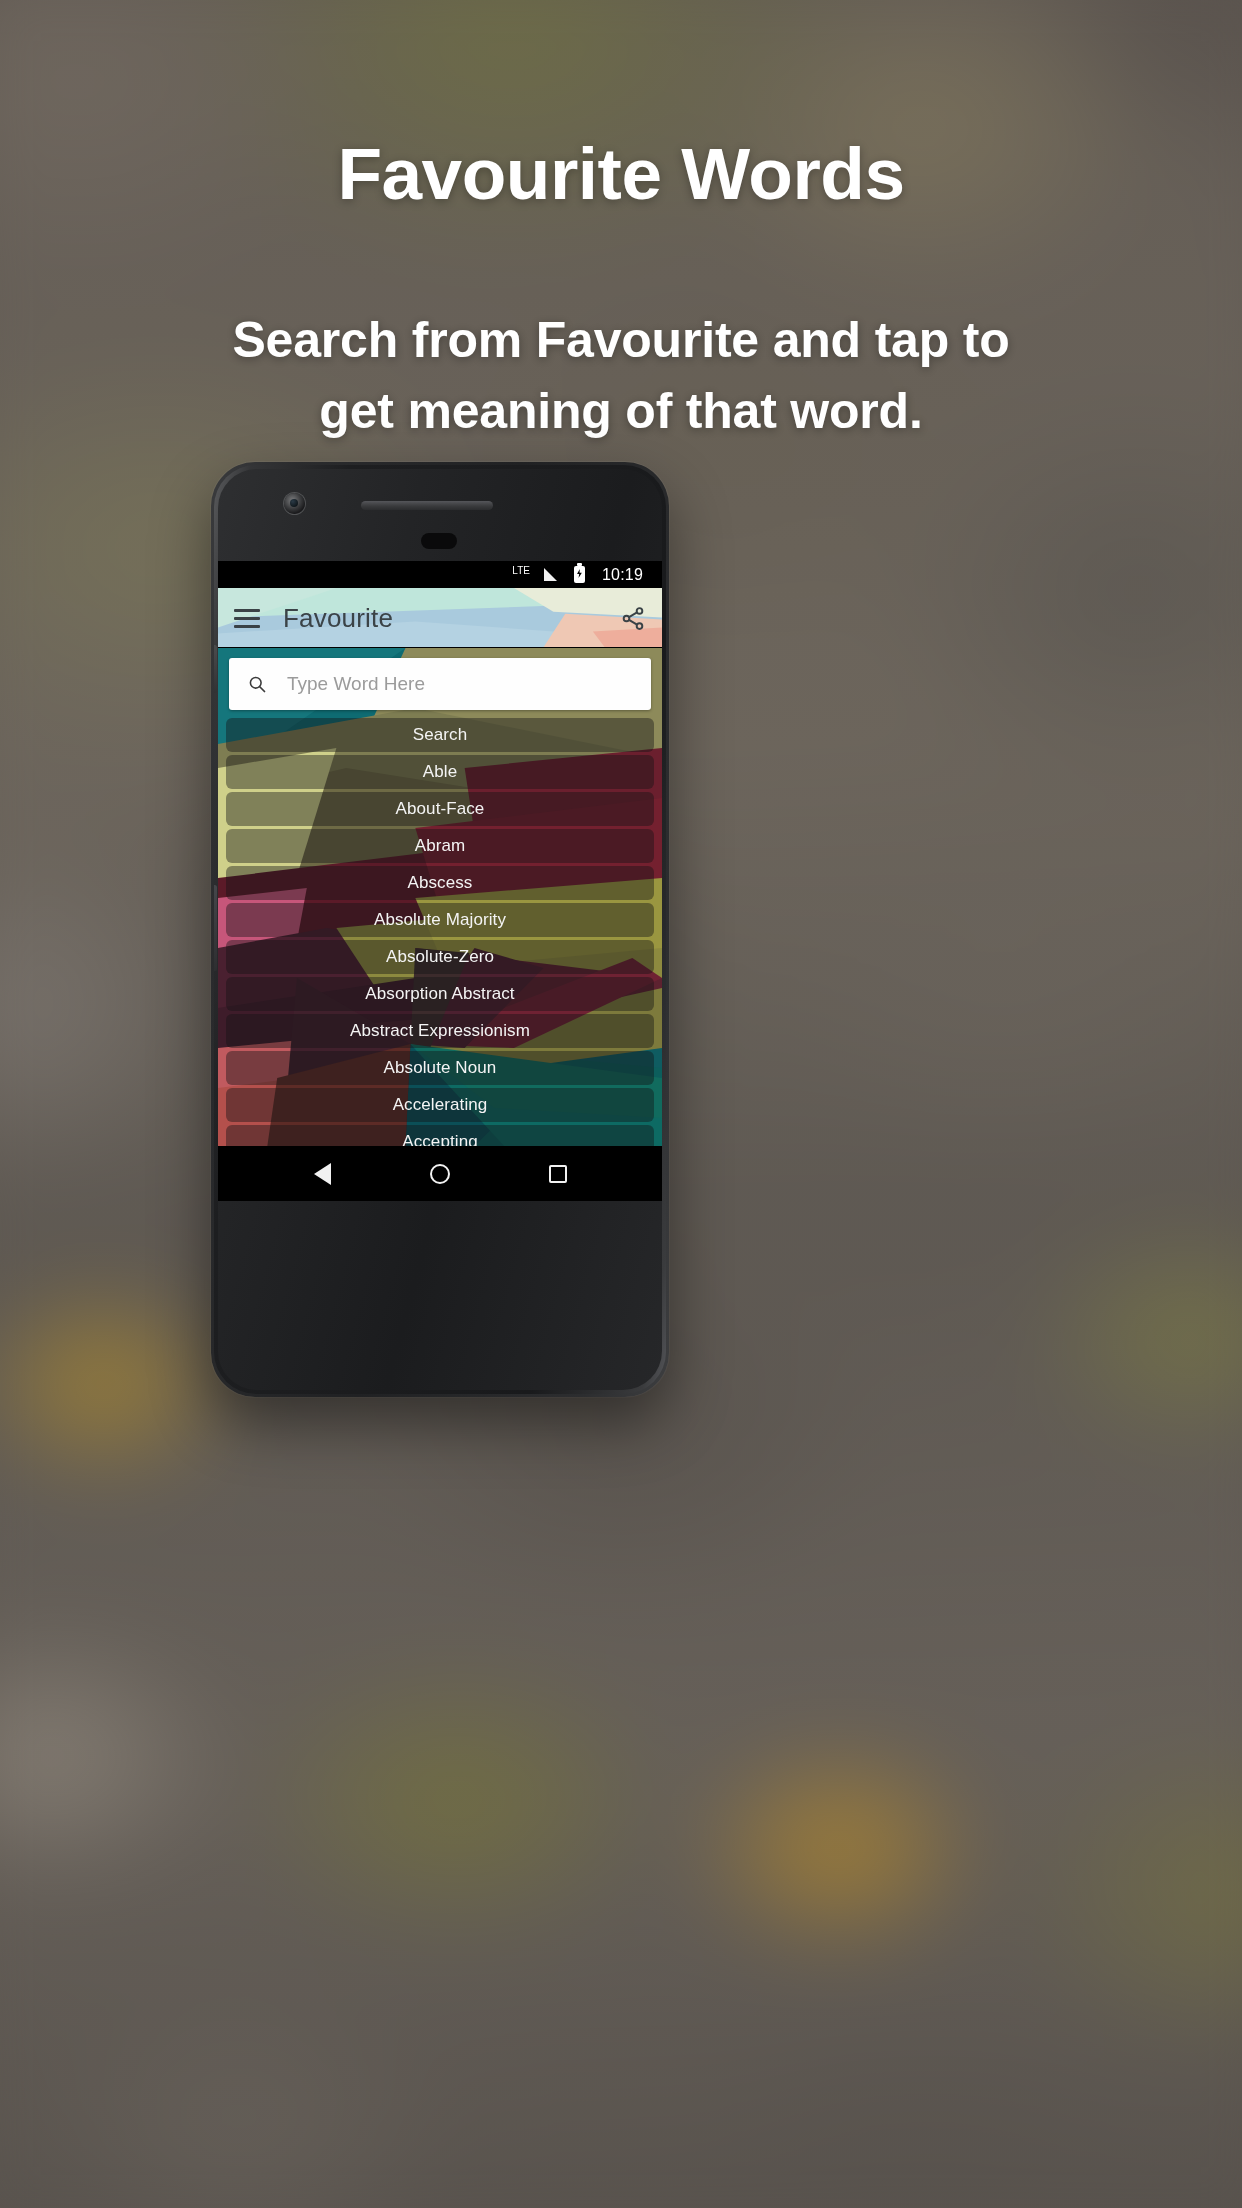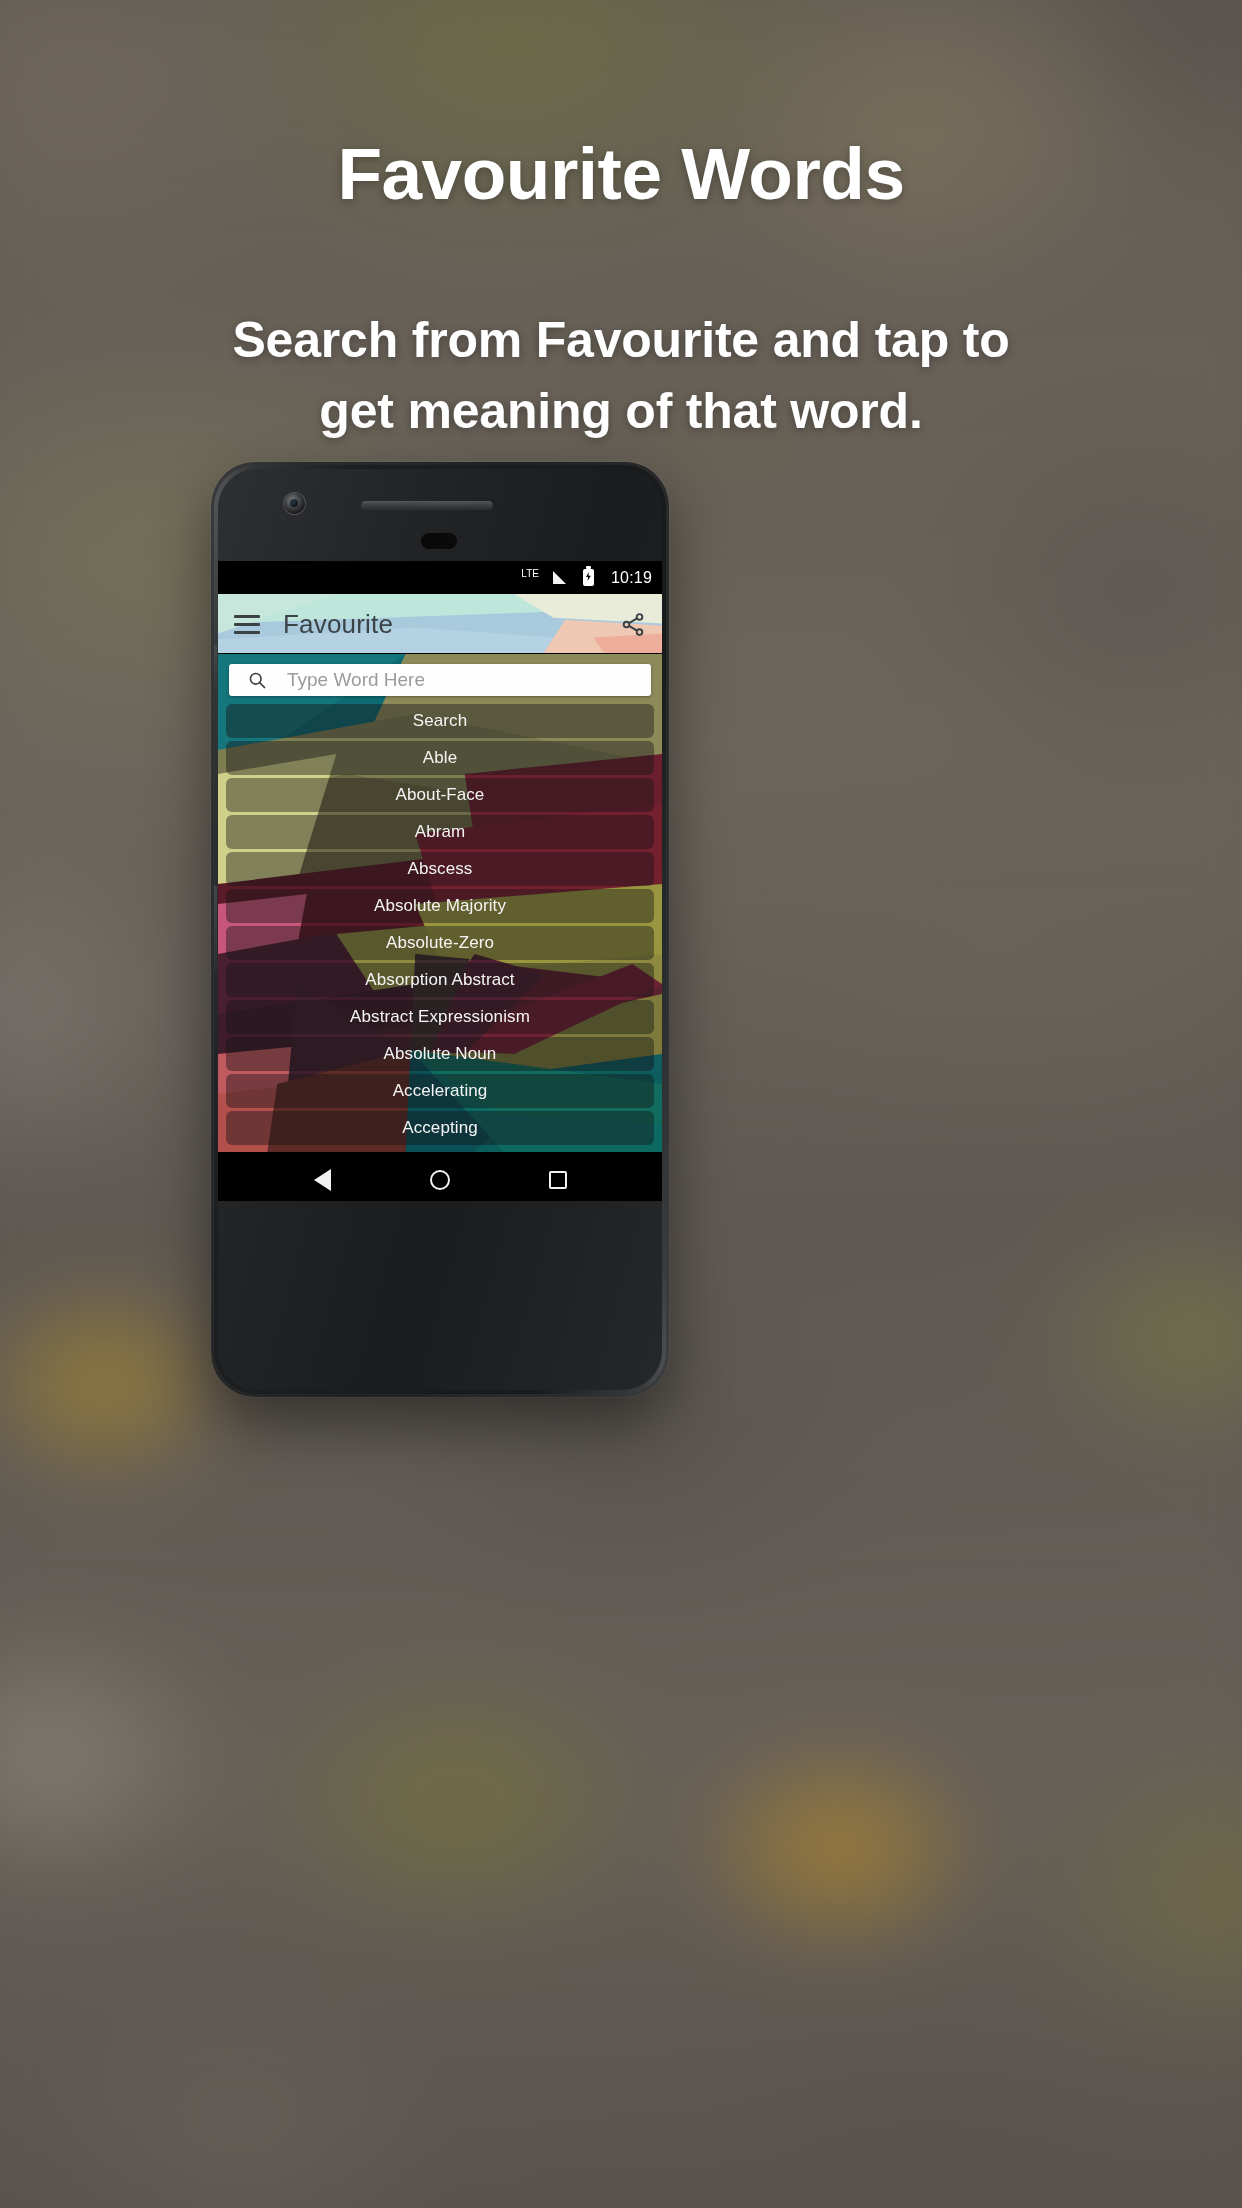--- a/index.html
+++ b/index.html
@@ -128,23 +128,23 @@
   #screen{
     position:absolute;
     left:4px; top:96px;
     width:450px; height:198px; 
     width:calc(100% - 8px);
     height:640px;
     background:#000;
     overflow:hidden;
   }
   #status-bar{
-    height:33px; background:#000; position:relative;
+    height:27px; background:#000; position:relative;
     display:flex; align-items:center; justify-content:flex-end;
-    padding-right:10px; gap:17px;
+    padding-right:19px; gap:17px;
   }
   .sb-icon{ display:flex; align-items:flex-end; }
   #lte-label{
     color:#fff; font-size:10px; line-height:1;
     transform:translateY(-4px); margin-right:-3px;
   }
   #signal-icon{
     width:0; height:0;
     border-left:13px solid #ffffff;
     border-top:13px solid transparent;
@@ -194,21 +194,21 @@
     overflow:hidden;
     background:#26313a;
   }
   #poly-bg{ position:absolute; inset:0; width:100%; height:100%; }
 
   #search-wrap{
     position:relative; z-index:3;
     padding:10px 11px 8px 11px;
   }
   #search-bar{
-    height:32px; background:#fefefe; border-radius:3px;
+    height:52px; background:#fefefe; border-radius:3px;
     display:flex; align-items:center; padding:0 18px;
     box-shadow:0 1px 3px rgba(0,0,0,.35);
   }
   #search-icon{ width:20px; height:20px; flex:0 0 auto; margin-right:20px; }
   #search-input{
     border:none; outline:none; background:transparent;
     font-family:"Liberation Sans", sans-serif;
     font-size:19px; color:#3c3c3c; width:100%;
   }
   #search-input::placeholder{ color:#9b9b9b; }

